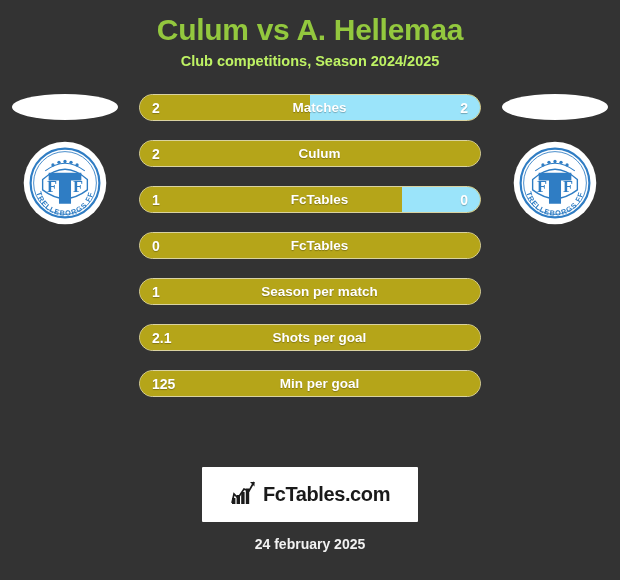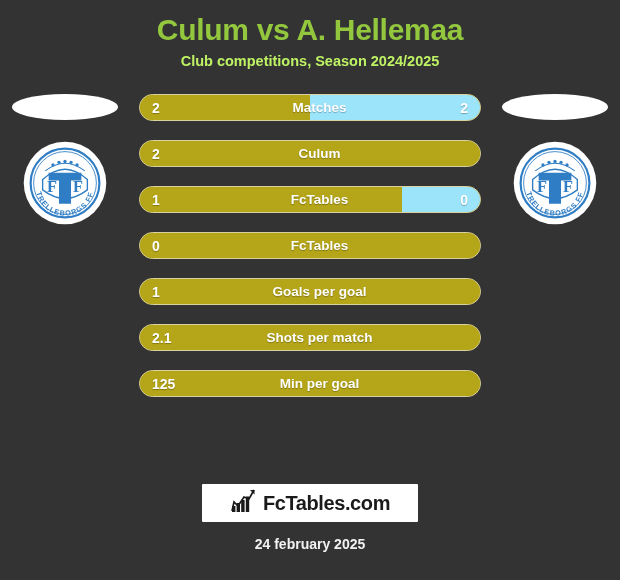--- a/index.html
+++ b/index.html
@@ -137,21 +137,21 @@
     bottom: 0;
     text-align: center;
   }
   .brand-plate {
     display: inline-flex;
     align-items: center;
     justify-content: center;
     gap: 7px;
     background: #ffffff;
     width: 216px;
-    height: 38px;
+    height: 55px;
     border-radius: 1px;
   }
   .brand-name {
     color: #1a1a1a;
     font-size: 20px;
     font-weight: bold;
     letter-spacing: -0.4px;
   }
   .date {
     color: #f2f2f2;
@@ -229,29 +229,29 @@
       <div class="fill-away" style="width:0%"></div>
       <div class="stat-home">0</div>
       <div class="stat-label">FcTables</div>
       <div class="stat-away"></div>
     </div>
 
     <div class="stat-row">
       <div class="fill-home" style="width:100%"></div>
       <div class="fill-away" style="width:0%"></div>
       <div class="stat-home">1</div>
-      <div class="stat-label">Goals per goal</div>
+      <div class="stat-label">Season per match</div>
       <div class="stat-away"></div>
     </div>
 
     <div class="stat-row">
       <div class="fill-home" style="width:100%"></div>
       <div class="fill-away" style="width:0%"></div>
       <div class="stat-home">2.1</div>
-      <div class="stat-label">Shots per match</div>
+      <div class="stat-label">Shots per goal</div>
       <div class="stat-away"></div>
     </div>
 
     <div class="stat-row">
       <div class="fill-home" style="width:100%"></div>
       <div class="fill-away" style="width:0%"></div>
       <div class="stat-home">125</div>
       <div class="stat-label">Min per goal</div>
       <div class="stat-away"></div>
     </div>

